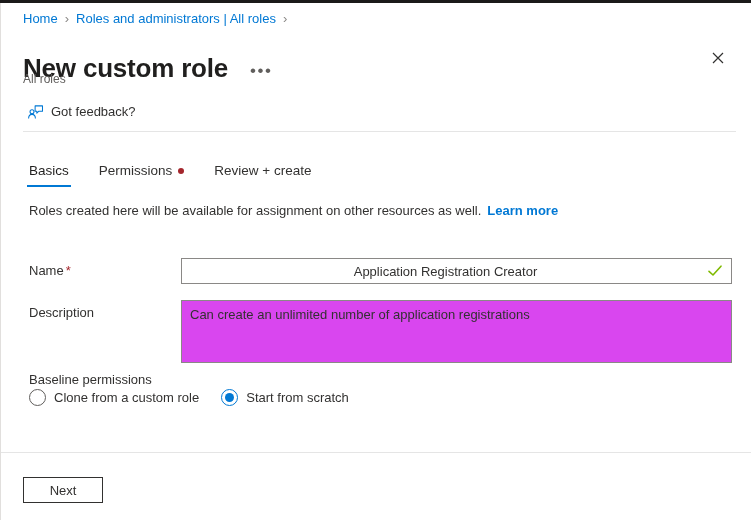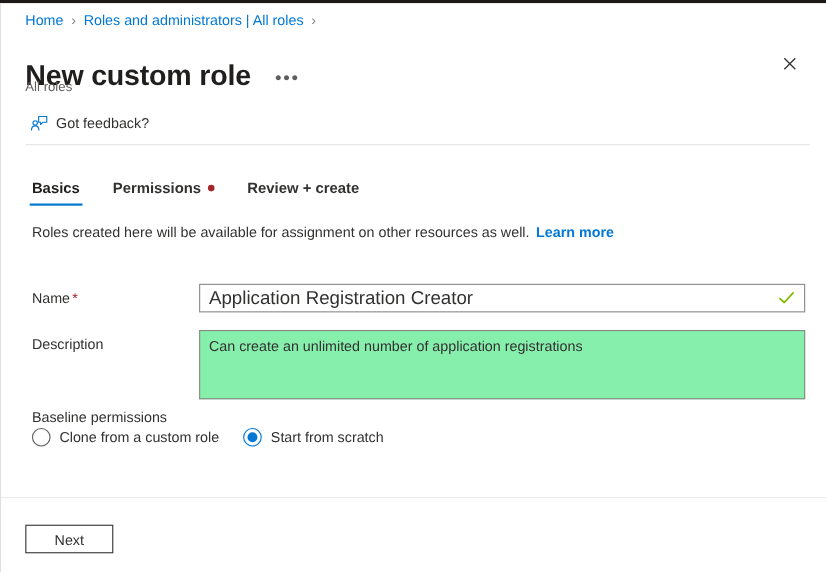--- a/index.html
+++ b/index.html
@@ -142,24 +142,23 @@
   .tab {
     position: relative;
     padding: 0 2px 9px 2px;
     cursor: pointer;
     font-size: 13.5px;
     color: #323130;
     display: flex;
     align-items: center;
     gap: 5px;
     white-space: nowrap;
-    font-weight: bold;
   }
   .tab.active {
-    font-weight: 700;
+    font-weight: 400;
     color: #201f1e;
   }
   .tab.active::after {
     content: "";
     position: absolute;
     left: 0; right: 0; bottom: 0;
     height: 2px;
     background: #0078d4;
   }
   .tab-dot {
@@ -212,38 +211,39 @@
   .input-wrap {
     position: relative;
     width: 551px;
   }
   .text-input {
     width: 551px;
     height: 26px;
     border: 1px solid #8a8886;
     background: #ffffff;
     font-family: "Liberation Sans", sans-serif;
-    font-size: 17px;
+    font-size: 13px;
     color: #323130;
     padding: 0 30px 0 8px;
     outline: none;
     border-radius: 0;
+    text-align: center;
   }
   .valid-check {
     position: absolute;
     right: 9px;
     top: 5px;
     pointer-events: none;
   }
 
   .textarea {
     width: 551px;
     height: 63px;
     border: 1px solid #8a8886;
-    background: #86efac;
+    background: #d946ef;
     font-family: "Liberation Sans", sans-serif;
     font-size: 13px;
     color: #323130;
     padding: 5px 8px;
     outline: none;
     resize: none;
     line-height: 18px;
     border-radius: 0;
   }
 

